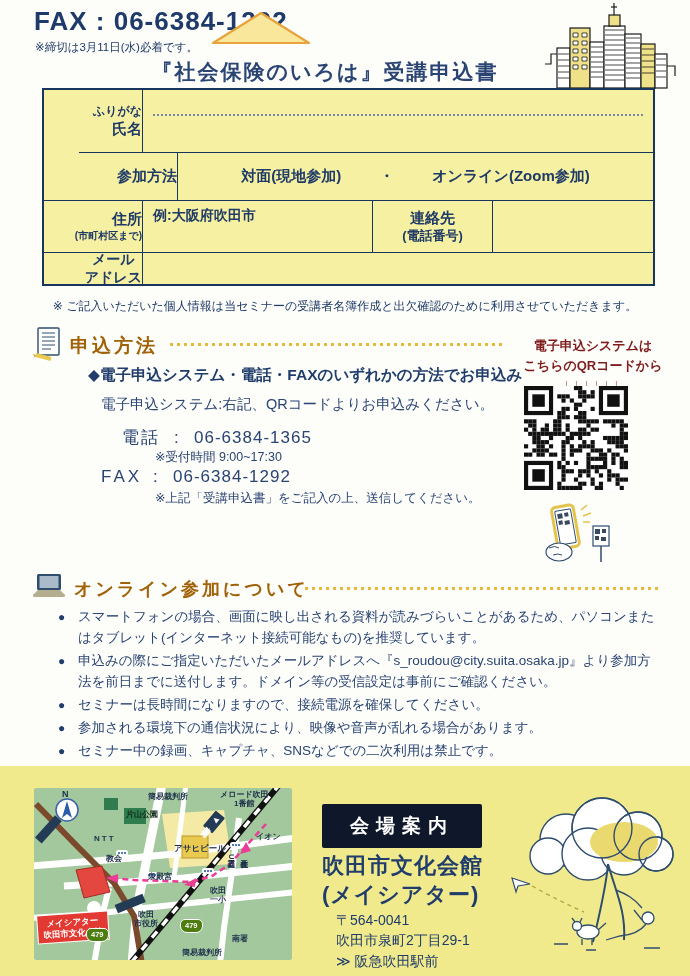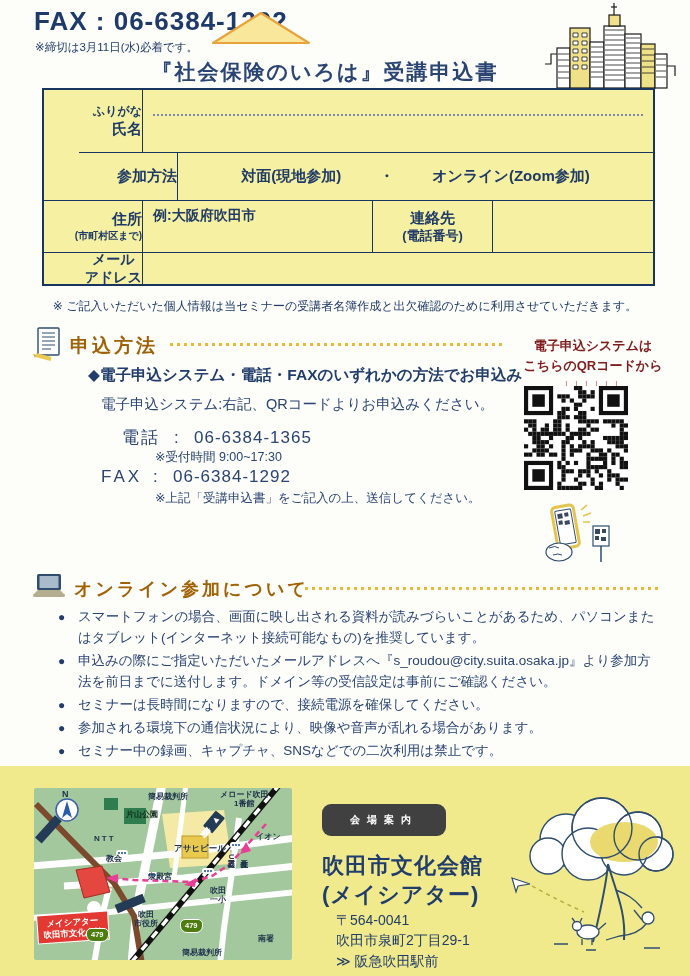--- a/index.html
+++ b/index.html
@@ -62,21 +62,21 @@
   
   .bottom-panel { left:0; top:766px; width:690px; height:210px; background:#f0ea8d; }
   .map-wrap { left:34px; top:788px; width:258px; height:172px; border-radius:3px; overflow:hidden; background:#a3c89d; }
   .ml { position:absolute; font-size:8px; font-weight:bold; color:#1c2f4a; line-height:1.15; white-space:pre-line; }
   .ml-v { writing-mode:vertical-rl; }
   .rail-label { position:absolute; background:#243b55; color:#fff; font-size:7px; font-weight:bold; writing-mode:vertical-rl; padding:3px 1px; transform:rotate(40deg); border-radius:1px; letter-spacing:1px; }
   .shield { position:absolute; background:#4d7c0f; color:#fff; font-size:7.5px; font-weight:bold; padding:1px 4px 2px 4px; border-radius:5px 5px 7px 7px; border:1px solid #fff; }
   .theater-tag { position:absolute; left:4px; top:126px; background:#e23a32; color:#fff; font-size:8.5px; font-weight:bold; text-align:center; line-height:1.25; padding:3px 5px; transform:rotate(-4deg); white-space:pre-line; box-shadow:0 0 0 1px #fff; }
   .compass-n { position:absolute; left:28px; top:1px; font-size:9px; font-weight:bold; color:#1c2f4a; }
 
-  .venue-badge { left:322px; top:804px; background:#404040; color:#fff; border-radius:9px; padding:9px 28px; font-size:10px; font-weight:bold; letter-spacing:7px; }
+  .venue-badge { left:322px; top:804px; background:#0f172a; color:#fff; border-radius:2px; padding:9px 28px; font-size:19px; font-weight:bold; letter-spacing:7px; }
   .venue-name { left:322px; top:852px; font-size:22px; font-weight:bold; color:#203d6b; line-height:1.3; letter-spacing:1px; }
   .venue-addr { left:336px; top:910px; font-size:14px; color:#203d6b; line-height:1.45; }
 </style>
 </head>
 <body>
 
 <div class="page">
 
   <div class="abs fax-big">FAX : 06-6384-1292</div>
   <div class="abs fax-note">※締切は3月11日(水)必着です。</div>
@@ -533,21 +533,21 @@
     <span class="ml ml-v" style="left:192px;top:66px;font-size:7.5px;">三菱UFJ</span>
     <span class="ml ml-v" style="left:205px;top:66px;font-size:7.5px;">三井住友</span>
     <span class="ml" style="left:176px;top:98px;text-align:center;">吹田
 一小</span>
     <span class="ml" style="left:100px;top:122px;text-align:center;">吹田
 市役所</span>
     <span class="theater-tag">メイシアター
 吹田市文化会館</span>
     <span class="shield" style="left:52px;top:140px;">479</span>
     <span class="shield" style="left:146px;top:131px;">479</span>
-    <span class="ml" style="left:198px;top:146px;margin-left:26px;">南署</span>
+    <span class="ml" style="left:198px;top:146px;">南署</span>
     <span class="ml" style="left:148px;top:160px;">簡易裁判所</span>
     <span class="rail-label" style="left:174px;top:24px;">◀吹田駅方面</span>
   </div>
 
   <div class="abs venue-badge">会場案内</div>
   <div class="abs venue-name">
     <div>吹田市文化会館</div>
     <div>(メイシアター)</div>
   </div>
   <div class="abs venue-addr">

